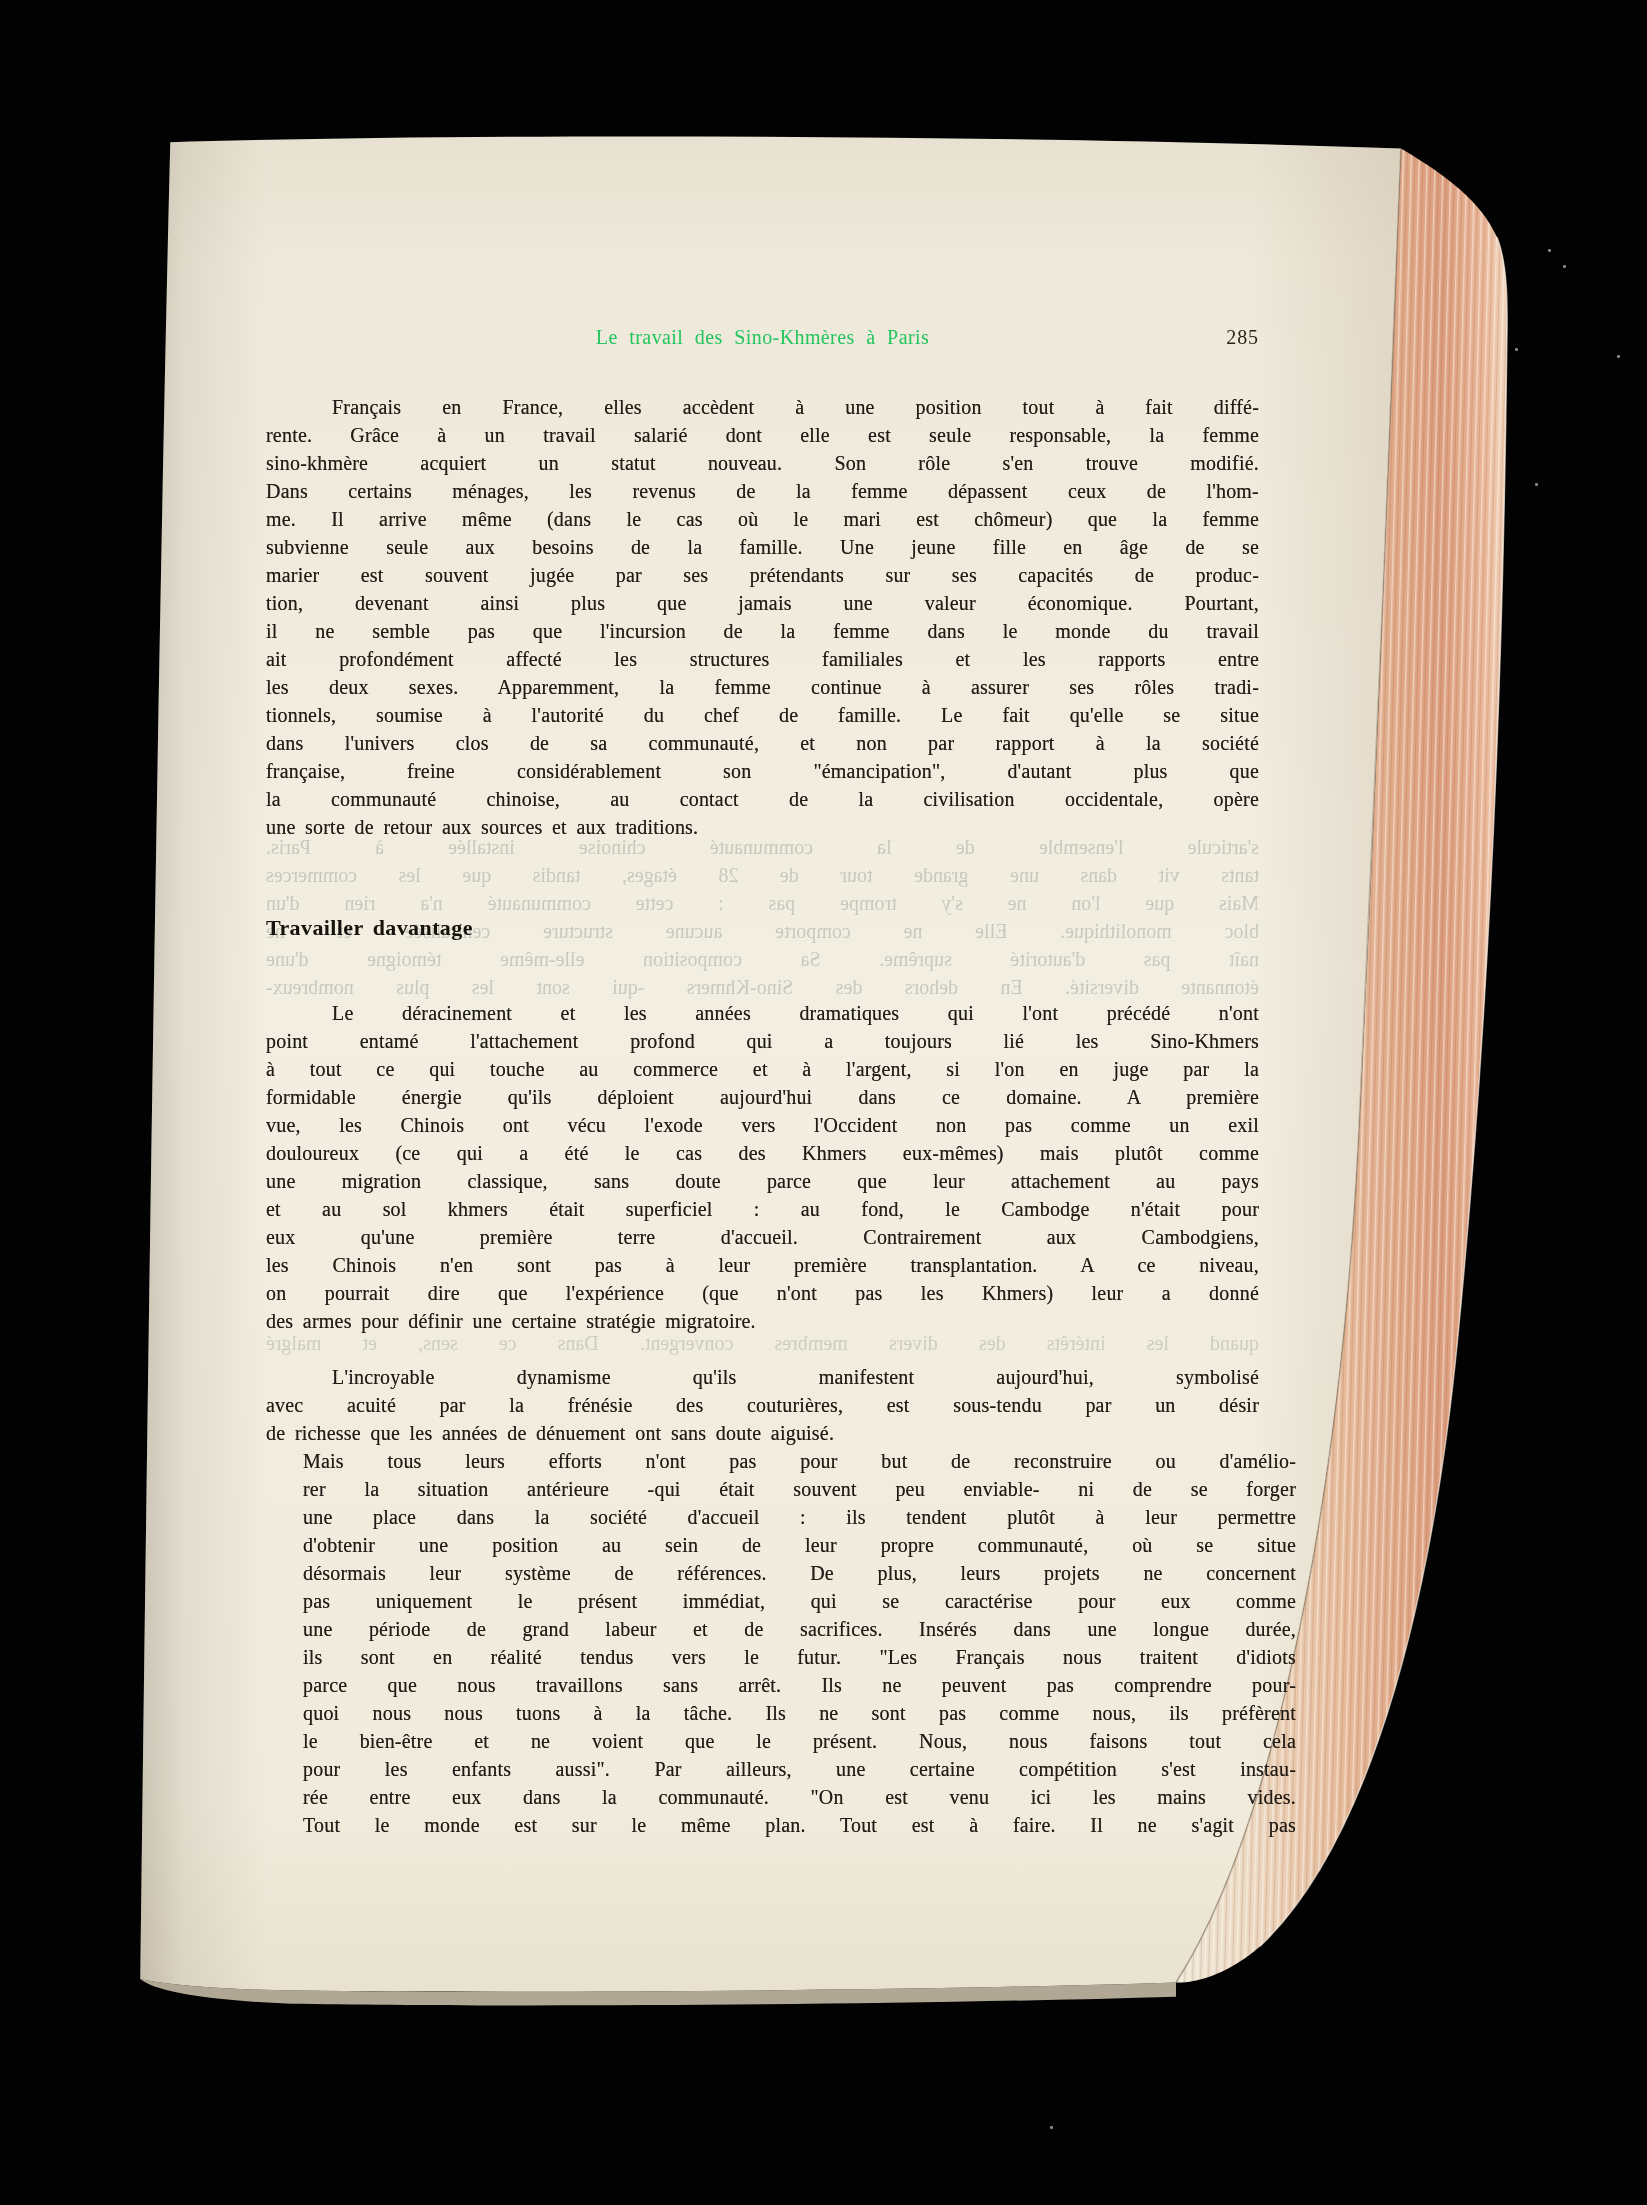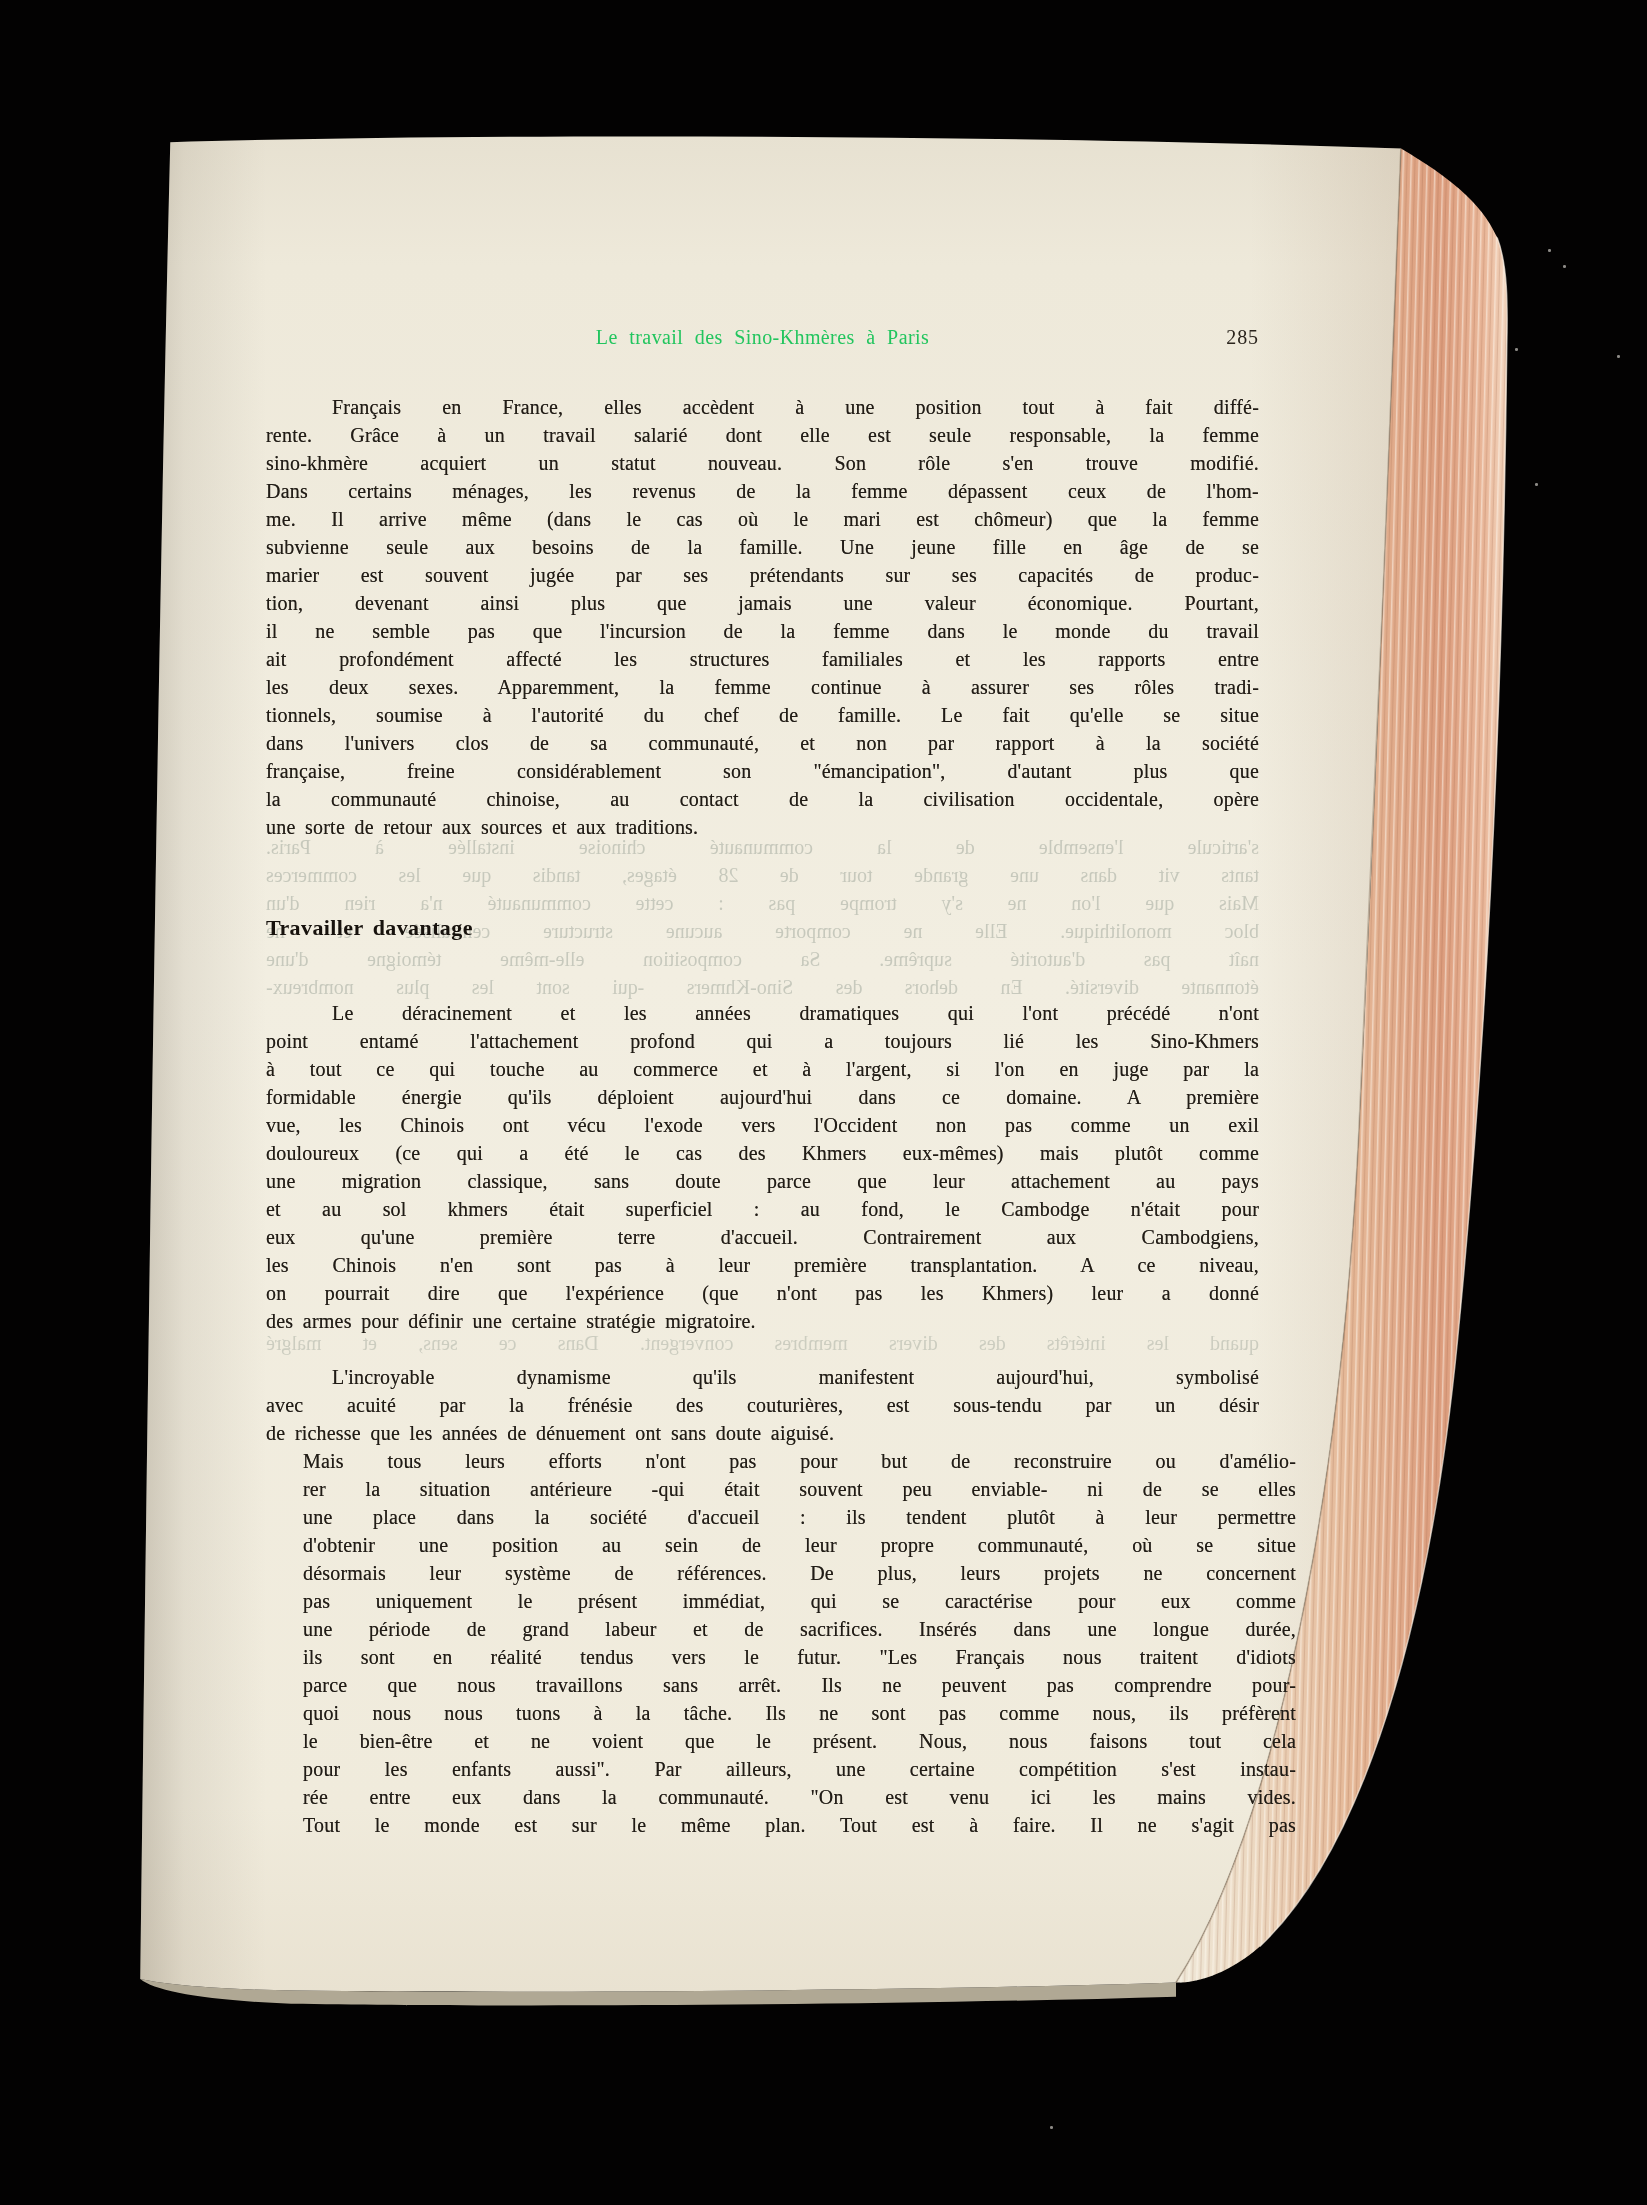--- a/index.html
+++ b/index.html
@@ -172,21 +172,21 @@
       <div class="line">on pourrait dire que l'expérience (que n'ont pas les Khmers) leur a donné</div>
       <div class="line flush">des armes pour définir une certaine stratégie migratoire.</div>
     </div>
   <div class="para p3a">
       <div class="line indent">L'incroyable dynamisme qu'ils manifestent aujourd'hui, symbolisé</div>
       <div class="line">avec acuité par la frénésie des couturières, est sous-tendu par un désir</div>
       <div class="line flush">de richesse que les années de dénuement ont sans doute aiguisé.</div>
     </div>
   <div class="para p3b">
       <div class="line">Mais tous leurs efforts n'ont pas pour but de reconstruire ou d'amélio-</div>
-      <div class="line">rer la situation antérieure -qui était souvent peu enviable- ni de se elles</div>
+      <div class="line">rer la situation antérieure -qui était souvent peu enviable- ni de se forger</div>
       <div class="line">une place dans la société d'accueil : ils tendent plutôt à leur permettre</div>
       <div class="line">d'obtenir une position au sein de leur propre communauté, où se situe</div>
       <div class="line">désormais leur système de références. De plus, leurs projets ne concernent</div>
       <div class="line">pas uniquement le présent immédiat, qui se caractérise pour eux comme</div>
       <div class="line">une période de grand labeur et de sacrifices. Insérés dans une longue durée,</div>
       <div class="line">ils sont en réalité tendus vers le futur. "Les Français nous traitent d'idiots</div>
       <div class="line">parce que nous travaillons sans arrêt. Ils ne peuvent pas comprendre pour-</div>
       <div class="line">quoi nous nous tuons à la tâche. Ils ne sont pas comme nous, ils préfèrent</div>
       <div class="line">le bien-être et ne voient que le présent. Nous, nous faisons tout cela</div>
       <div class="line">pour les enfants aussi". Par ailleurs, une certaine compétition s'est instau-</div>

